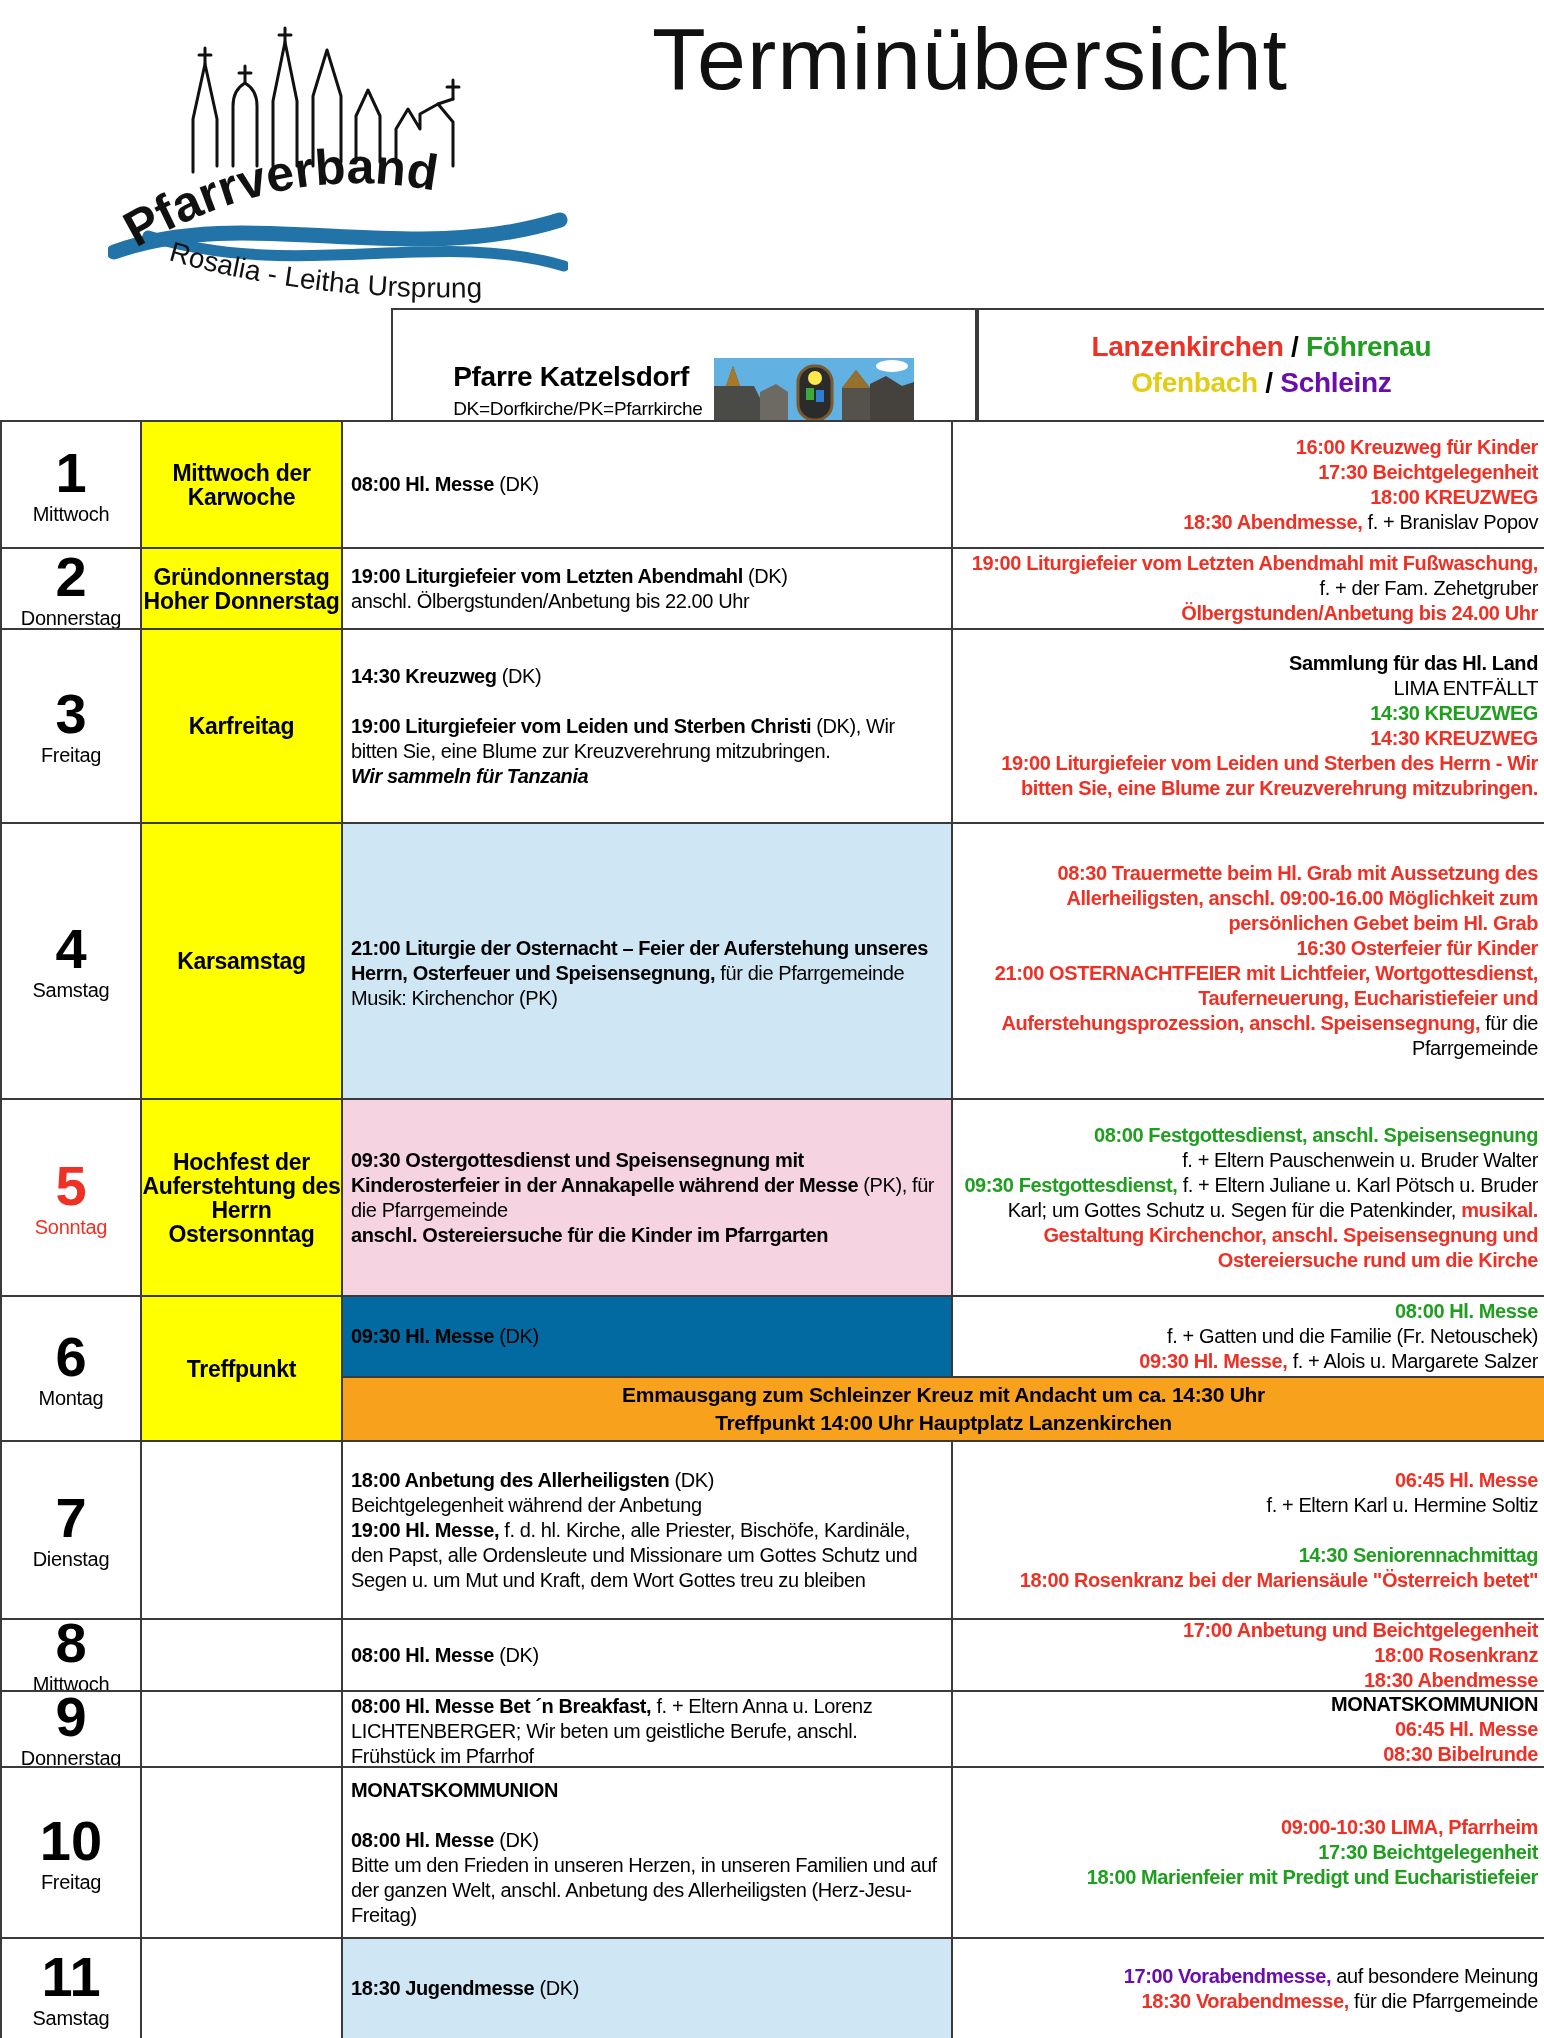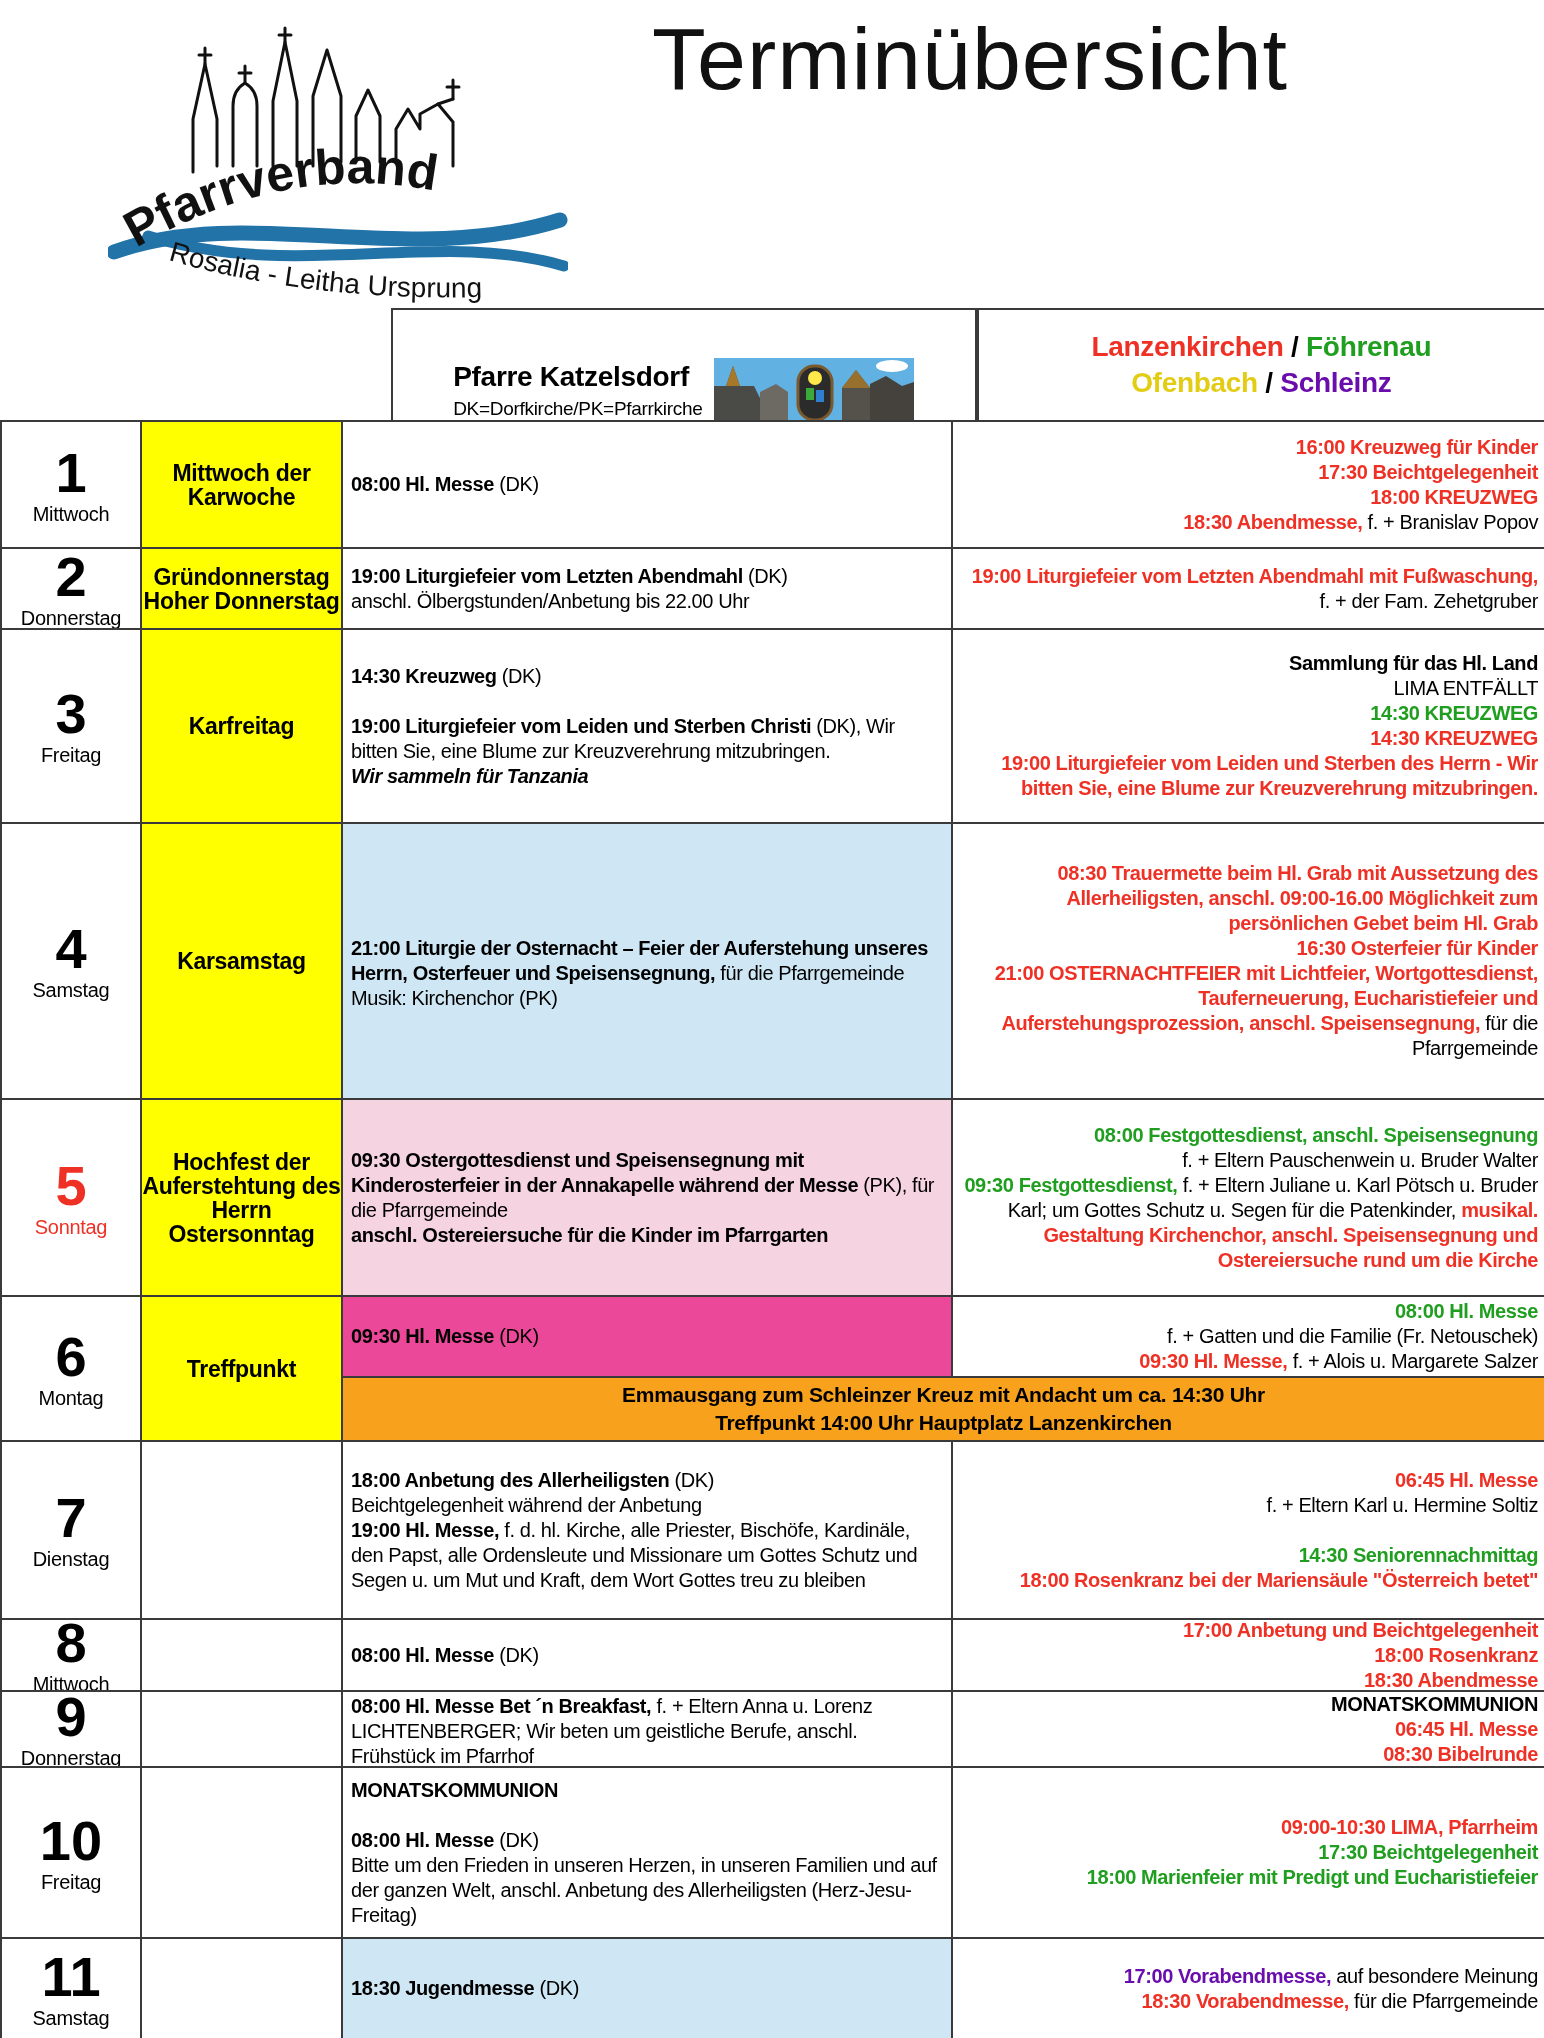--- a/index.html
+++ b/index.html
@@ -143,20 +143,21 @@
           <div>Hoher Donnerstag</div>
         </div>
         <div class="main-wrap">
           <div class="subrow">
             <div class="cell katz-cell">
               <div class="para"><span style="font-weight: bold;">19:00 Liturgiefeier vom Letzten Abendmahl</span><span> (DK)</span></div>
               <div class="para"><span>anschl. Ölbergstunden/Anbetung bis 22.00 Uhr</span></div>
             </div>
             <div class="cell right-cell">
               <div class="para"><span style="font-weight: bold; color: rgb(239, 49, 37);">19:00 Liturgiefeier vom Letzten Abendmahl mit Fußwaschung,</span><span> f. + der Fam. Zehetgruber</span></div>
+              <div class="para"><span style="font-weight: bold; color: rgb(239, 49, 37);">Ölbergstunden/Anbetung bis 24.00 Uhr</span></div>
             </div>
           </div>
         </div>
       </div>
       <div class="row" style="height: 194px;">
         <div class="cell date-cell">
           <div class="day">3</div>
           <div class="weekday">Freitag</div>
         </div>
         <div class="cell label-cell" style="background: rgb(255, 255, 0);">
@@ -231,21 +232,21 @@
       <div class="row" style="height: 145px;">
         <div class="cell date-cell">
           <div class="day">6</div>
           <div class="weekday">Montag</div>
         </div>
         <div class="cell label-cell" style="background: rgb(255, 255, 0);">
           <div>Treffpunkt</div>
         </div>
         <div class="main-wrap">
           <div class="subrow">
-            <div class="cell katz-cell" style="background: #ec4899;">
+            <div class="cell katz-cell" style="background: #0369a1;">
               <div class="para"><span style="font-weight: bold;">09:30 Hl. Messe</span><span> (DK)</span></div>
             </div>
             <div class="cell right-cell">
               <div class="para"><span style="font-weight: bold; color: rgb(31, 158, 31);">08:00 Hl. Messe</span></div>
               <div class="para"><span>f. + Gatten und die Familie (Fr. Netouschek)</span></div>
               <div class="para"><span style="font-weight: bold; color: rgb(239, 49, 37);">09:30 Hl. Messe,</span><span> f. + Alois u. Margarete Salzer</span></div>
             </div>
           </div>
           <div class="banner" style="height: 62px; background: rgb(247, 161, 29);">
             <div>Emmausgang zum Schleinzer Kreuz mit Andacht um ca. 14:30 Uhr</div>

